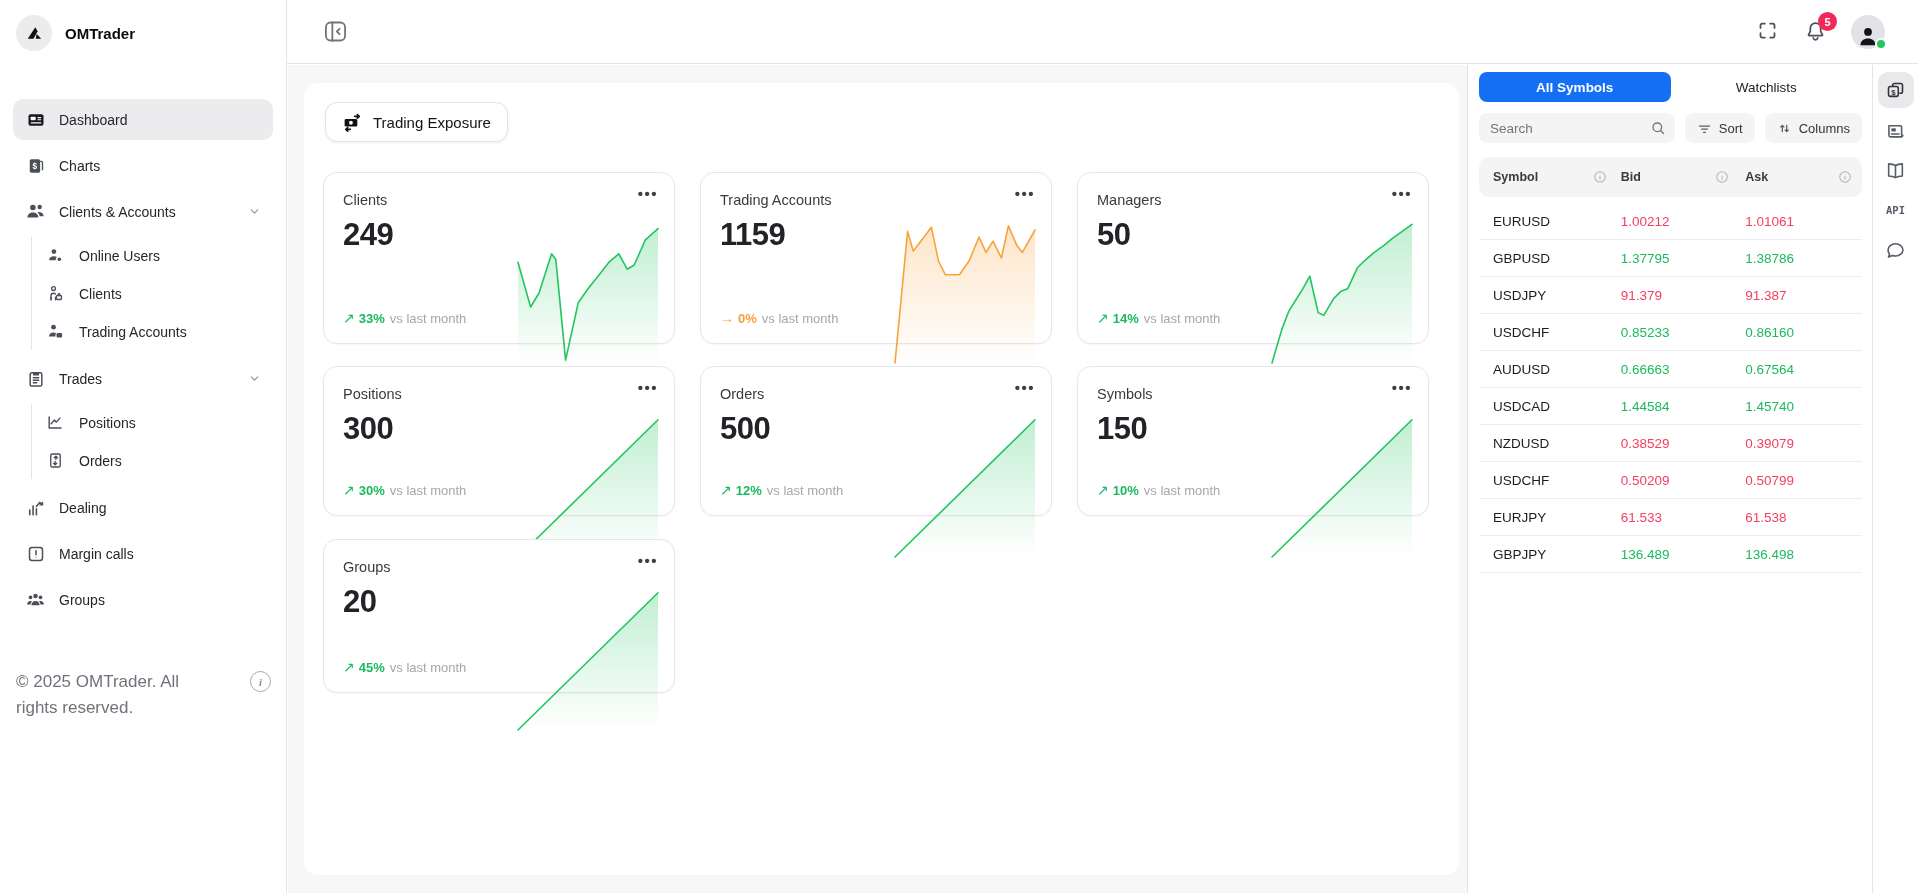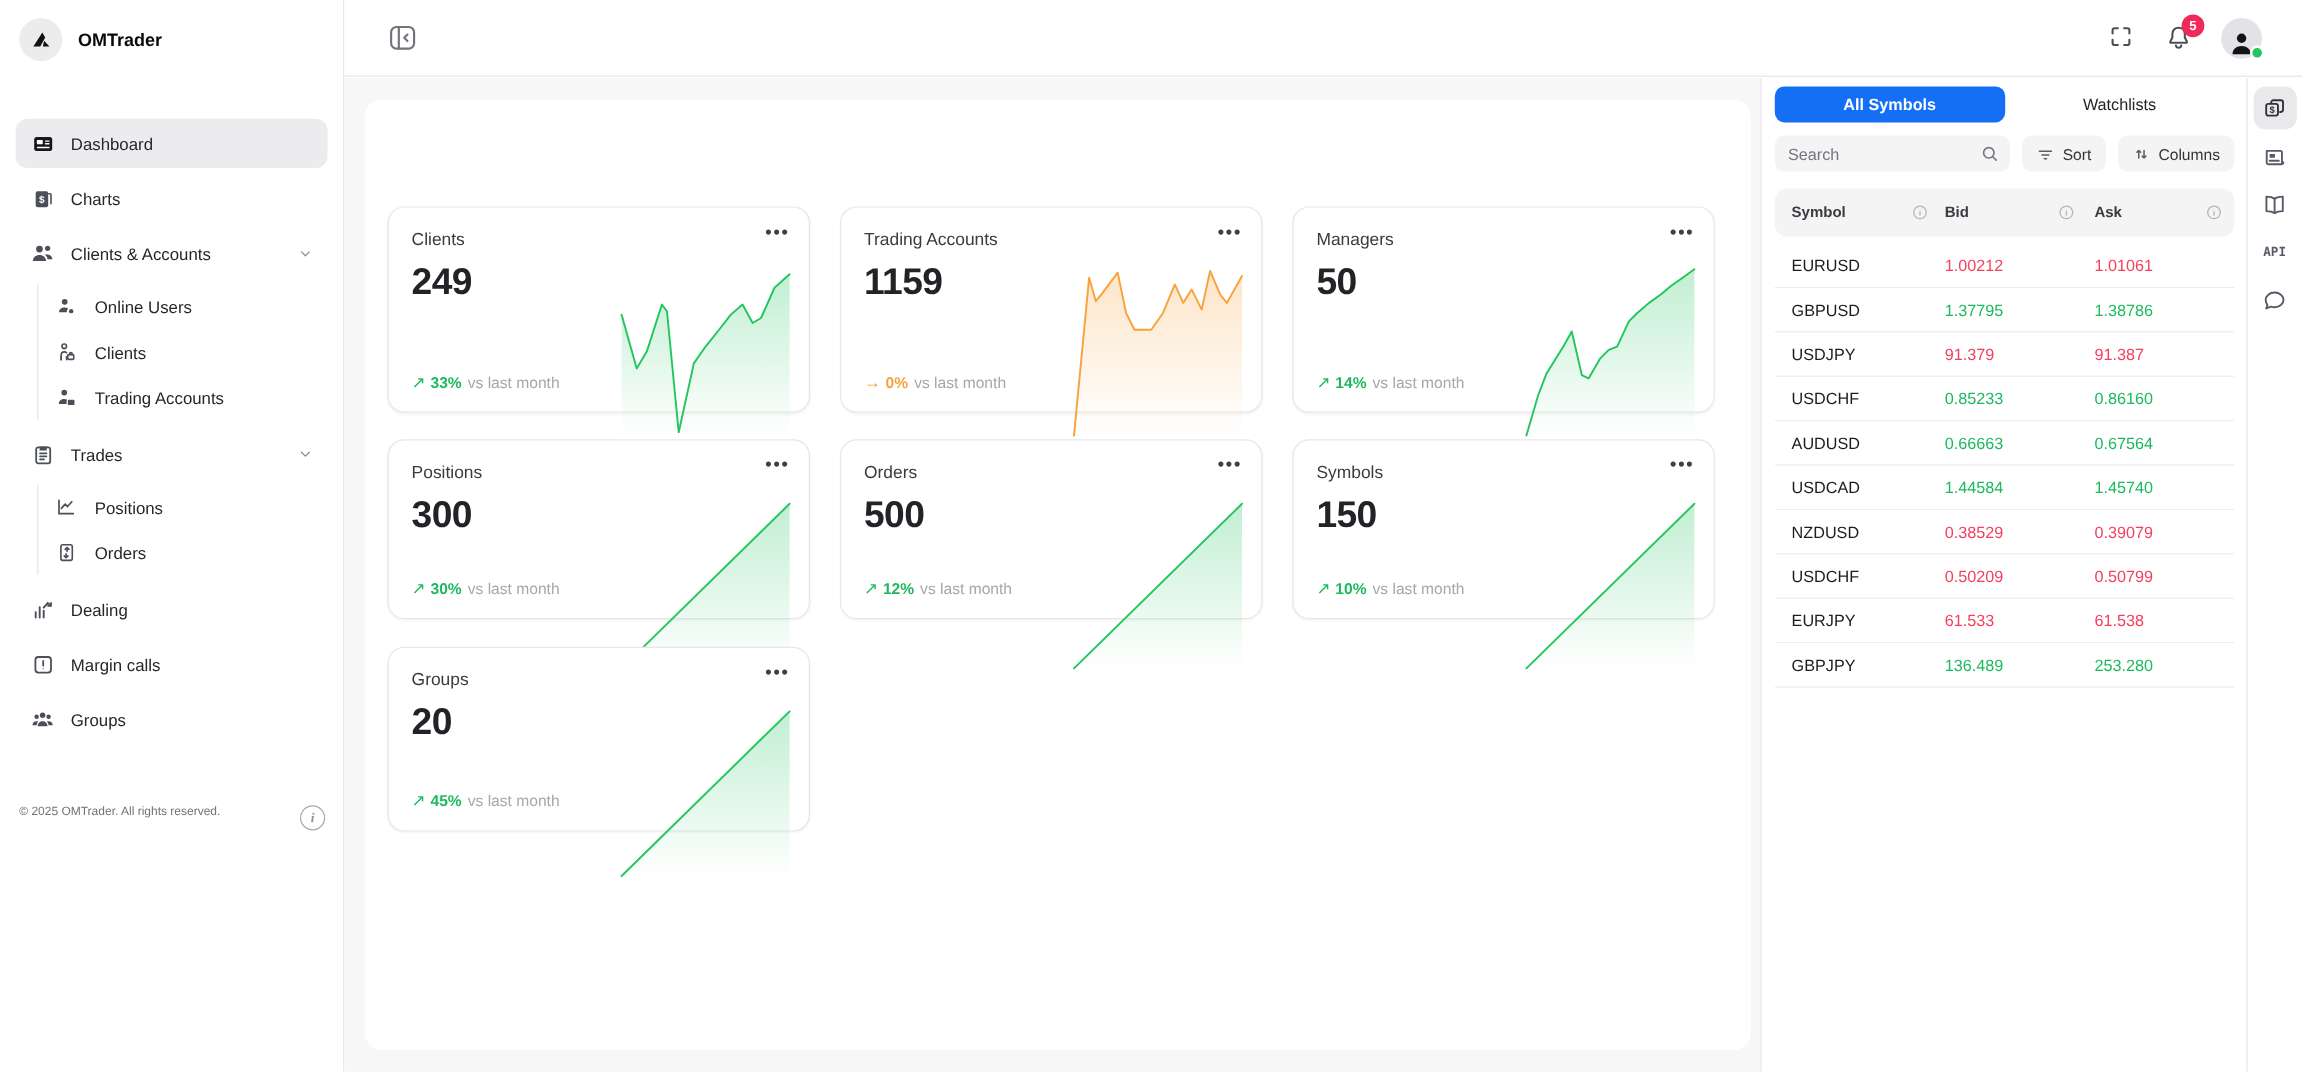--- a/index.html
+++ b/index.html
@@ -18,21 +18,21 @@
     border-radius:10px; font-size:14px; color:#26262b; cursor:pointer; margin-bottom:5px; }
   .nav-item .nicon { width:21px; height:21px; color:#4b4f58; flex:0 0 auto;
     display:flex; align-items:center; justify-content:center; }
   .nav-item.active { background:#ececee; }
   .nav-item.active .nicon { color:#18181b; }
   .nav-item .chev { margin-left:auto; color:#8e8e96; display:flex; }
   .subnav { margin:2px 0 8px 18px; border-left:1px solid #e4e4e7; padding-left:0; }
   .subnav .nav-item { height:37px; padding-left:13px; margin-bottom:1px; border-radius:10px; }
   .sidebar-footer { position:absolute; left:16px; top:669px; width:255px;
     display:flex; align-items:flex-start; justify-content:space-between; }
-  .copyright { font-size:10px; color:#71717a; line-height:1.55; width:170px; }
+  .copyright { font-size:17px; color:#71717a; line-height:1.55; width:170px; }
   .info-btn { width:21px; height:21px; border-radius:50%; border:1.5px solid #a6a6ad;
     color:#8e8e96; font-size:11px; display:flex; align-items:center; justify-content:center;
     background:#fff; cursor:pointer; margin-top:2px; font-family:"Liberation Serif",serif; font-style:italic; font-weight:700;}
 
   
   .topbar { position:absolute; left:287px; top:0; right:0; height:64px; background:#fff;
     border-bottom:1px solid #e5e5e8; }
   .collapse-btn { position:absolute; left:35px; top:18px; width:27px; height:27px;
     background:none; border:none; color:#73737c; cursor:pointer; }
   .topbar-right { position:absolute; right:33px; top:0; height:64px; display:flex;
@@ -316,20 +316,31 @@
           <circle cx="12" cy="8.2" r="3.6"></circle>
           <path d="M5 20.5c0-3.9 3.1-6.3 7-6.3s7 2.4 7 6.3z"></path>
         </svg>
       <span class="online-dot" style="background: rgb(34, 197, 94);"></span>
     </button>
   </div>
 </header>
 
 <main class="main">
   <div class="content-card">
+    <button class="exposure-btn">
+      <span class="bicon">
+        <svg width="21" height="21" viewBox="0 0 24 24">
+            <rect x="3" y="8" width="14.5" height="8.6" rx="1.6" fill="currentColor"></rect>
+            <circle cx="10.2" cy="12.3" r="2.2" fill="#fff"></circle>
+            <path d="M14.5 3.6h5.2M19.7 3.6l-2.2-2M19.7 3.6l-2.2 2" stroke="currentColor" stroke-width="1.9" fill="none" stroke-linecap="round" stroke-linejoin="round" transform="translate(0,1.4)"></path>
+            <path d="M9.5 21h-5.2M4.3 21l2.2-2M4.3 21l2.2 2" stroke="currentColor" stroke-width="1.9" fill="none" stroke-linecap="round" stroke-linejoin="round" transform="translate(0,-1.2)"></path>
+          </svg>
+      </span>
+      <span>Trading Exposure</span>
+    </button>
 
     <div class="stat-card h172" style="left:19px; top:89px;">
       <div class="card-title">Clients</div>
       <button class="card-menu">•••</button>
       <div class="card-value">249</div>
       <svg class="spark" viewBox="0 0 100 100" preserveAspectRatio="none">
           <defs>
             <linearGradient id="sparkgrad0" x1="0" y1="0" x2="0" y2="1">
               <stop offset="0" stop-color="#22c55e" stop-opacity="0.28"></stop>
               <stop offset="1" stop-color="#22c55e" stop-opacity="0"></stop>
@@ -597,21 +608,21 @@
       <span class="col-ask cls-down">0.50799</span>
     </div>
     <div class="trow">
       <span class="sym col-sym">EURJPY</span>
       <span class="col-bid cls-down">61.533</span>
       <span class="col-ask cls-down">61.538</span>
     </div>
     <div class="trow">
       <span class="sym col-sym">GBPJPY</span>
       <span class="col-bid cls-up">136.489</span>
-      <span class="col-ask cls-up">253.280</span>
+      <span class="col-ask cls-up">136.498</span>
     </div>
   </div>
 </section>
 
 <aside class="right-strip">
   <button class="strip-btn active">
     <svg width="21" height="21" viewBox="0 0 24 24" fill="none" stroke="currentColor" stroke-width="1.8">
         <path d="M8.8 7.5V6a2 2 0 0 1 2-2h7.2a2 2 0 0 1 2 2v7.2a2 2 0 0 1-2 2h-1.5"></path>
         <rect x="4" y="7.5" width="11.2" height="11.2" rx="2"></rect>
         <text x="9.6" y="16.6" text-anchor="middle" font-size="9" font-weight="bold" fill="currentColor" stroke="none" font-family="Liberation Sans">$</text>

